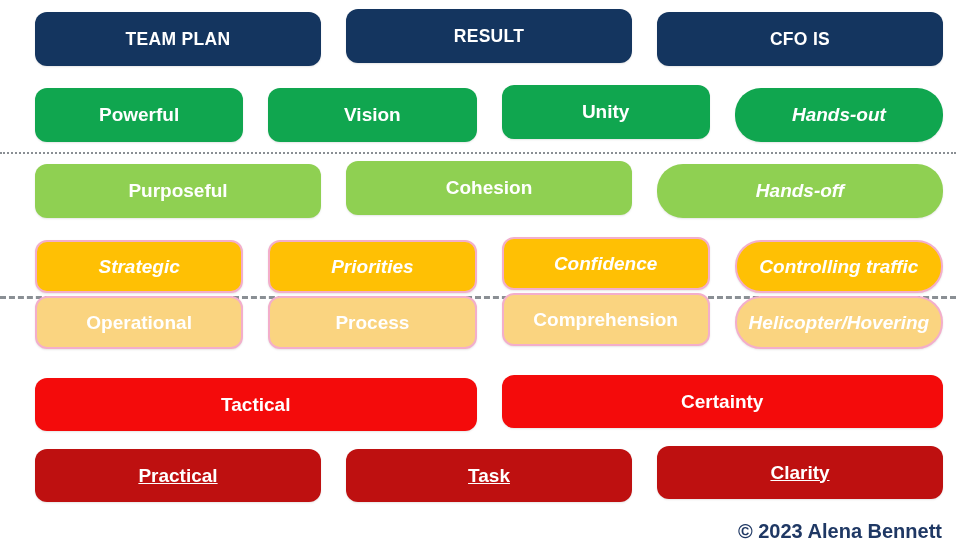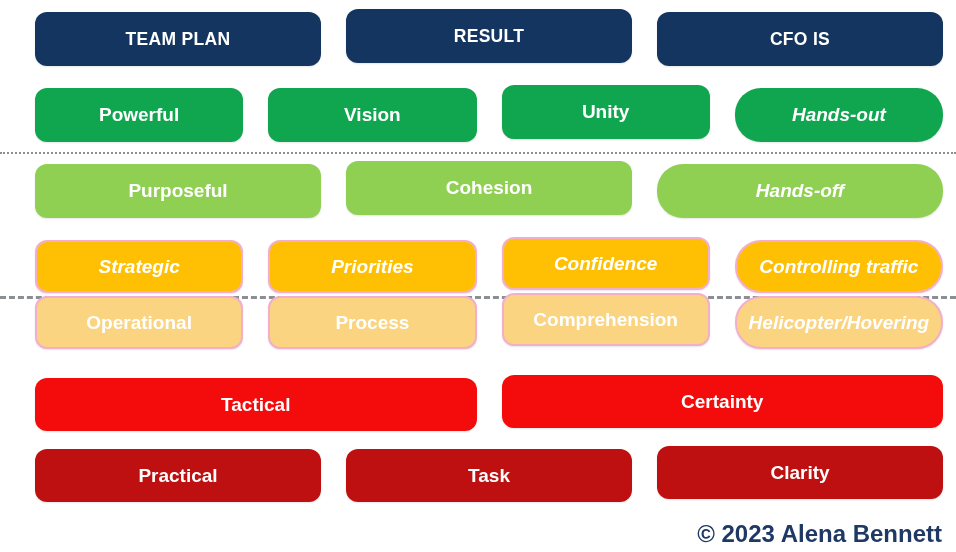--- a/index.html
+++ b/index.html
@@ -41,31 +41,31 @@
     background: var(--header_bg, #14355F);
     font-weight: 700;
     font-size: 17.5px;
     letter-spacing: 0.3px;
   }
   .row-powerful .cell    { background: var(--green, #10A64F); }
   .row-purposeful .cell  { background: var(--light_green, #8FD052); }
   .row-strategic .cell   { background: var(--orange, #FFC004);       border: 2px solid var(--pink_border, #F3AECB); font-style: italic; }
   .row-operational .cell { background: var(--light_orange, #FAD480); border: 2px solid var(--pink_border, #F3AECB); }
   .row-tactical .cell    { background: var(--red, #F40B0B); }
-  .row-practical .cell   { background: var(--dark_red, #BE1010); }
+  .row-practical .cell   { background: var(--dark_red, #BE1010); text-decoration: underline; }
 
   .separator { position: absolute; left: 0; width: 956px; height: 0; }
   .separator-dotted { top: 152px; border-top: 2px dotted var(--separator_gray, #8A8F94); }
   .separator-dashed { top: 296px; border-top: 3px dashed var(--separator_gray, #8A8F94); }
 
   .copyright {
     position: absolute;
     right: 14px; top: 520px;
     color: var(--copyright_navy, #1F3864);
-    font-size: 24px;
+    font-size: 20px;
     font-weight: 600;
   }
 </style>
 </head>
 <body>
 
 <div class="grid-row row-header">
   <div class="cell">TEAM PLAN</div>
   <div class="cell col-result">RESULT</div>
   <div class="cell">CFO IS</div>

